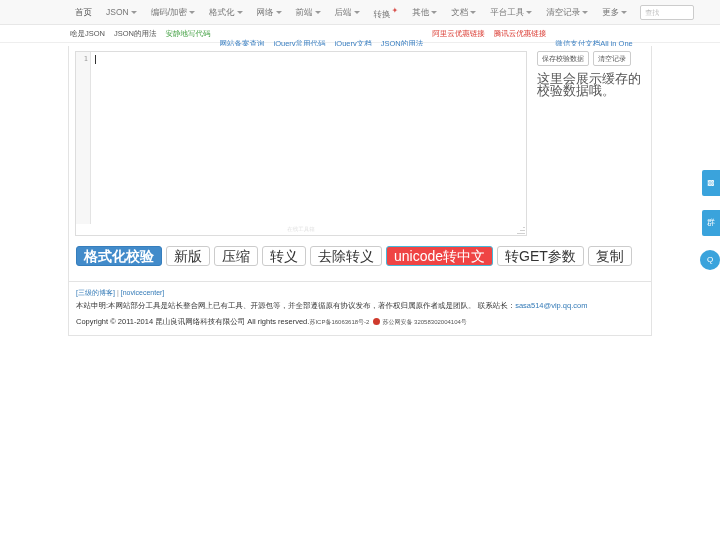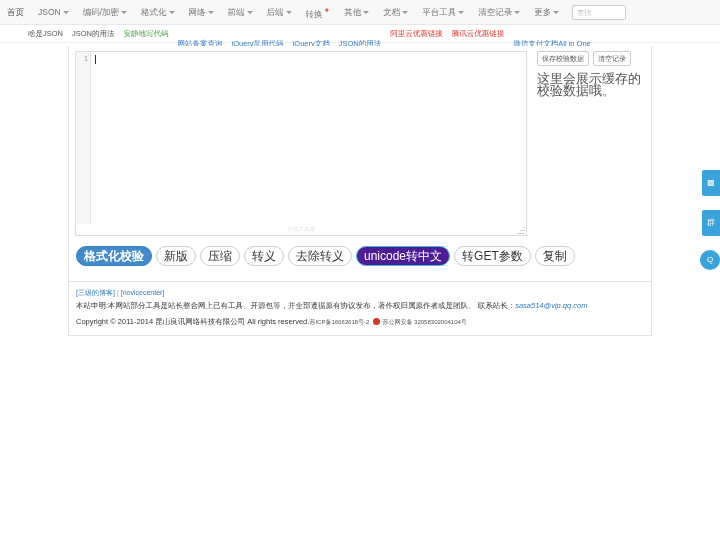--- a/index.html
+++ b/index.html
@@ -11,20 +11,21 @@
   }
   .page { position: relative; width: 720px; height: 540px; }
 
   
   .navbar {
     height: 25px;
     background: #f8f8f8;
     border-bottom: 1px solid #e7e7e7;
     display: flex;
     align-items: center;
+    padding-left: 68px;
     box-sizing: border-box;
   }
   .nav-item {
     font-size: 8.5px;
     color: #777777;
     padding: 0 7px;
     white-space: nowrap;
     line-height: 24px;
     cursor: pointer;
   }
@@ -58,21 +59,21 @@
     line-height: 13px;
   }
 
   
   .sublinks {
     height: 18px;
     background: #ffffff;
     border-bottom: 1px solid #eeeeee;
     display: flex;
     align-items: center;
-    padding-left: 28px;
+    padding-left: 70px;
     box-sizing: border-box;
   }
   .sublink {
     font-size: 7.5px;
     margin-right: 9px;
     white-space: nowrap;
     cursor: pointer;
     color: #666666;
   }
   .sublink.green { color: #3c9d3c; font-weight: normal; }
@@ -171,59 +172,59 @@
   }
   .side-hint { font-size: 13px; color: #555555; line-height: 12px; }
 
   
   .actions {
     display: flex;
     margin-top: 10px;
     padding-left: 1px;
   }
   .act-btn {
-    font-size: 12px;
+    font-size: 14px;
     border: 1px solid #cccccc;
     background: #ffffff;
     color: #333333;
     padding: 4px 7px;
     line-height: 10px;
     margin-right: 4px;
-    border-radius: 10px;
+    border-radius: 3px;
     cursor: pointer;
     white-space: nowrap;
   }
   .act-btn.primary {
     background: #428bca;
     border-color: #357ebd;
     color: #ffffff;
     font-weight: bold;
   }
   .act-btn.info {
-    background: #4c1d95;
+    background: #ef4444;
     border-color: #46b8da;
     color: #ffffff;
   }
 
   
   .footer {
     position: absolute;
     left: 68px; top: 281px;
     width: 584px;
     box-sizing: border-box;
     border: 1px solid #e3e3e3;
     border-top: 1px solid #e3e3e3;
     background: #ffffff;
     padding: 5px 7px 6px 7px;
   }
   .f-line { font-size: 7px; color: #555555; line-height: 12px; white-space: nowrap; }
   .f-line a { color: #337ab7; text-decoration: none; }
   .f-sep { color: #999999; padding: 0 2px; }
   .f-statement { font-size: 7.5px; color: #333333; line-height: 13px; white-space: nowrap; }
-  .f-mail { color: #337ab7; font-style: italic; }
+  .f-mail { color: #337ab7; }
   .f-copy {
     font-size: 7.5px; color: #333333; line-height: 13px;
     margin-top: 3px; white-space: nowrap;
   }
   .f-copy a { color: #555555; text-decoration: none; }
   .beian-badge {
     display: inline-block;
     width: 7px; height: 7px;
     border-radius: 50%;
     background: #cf3a2c;

